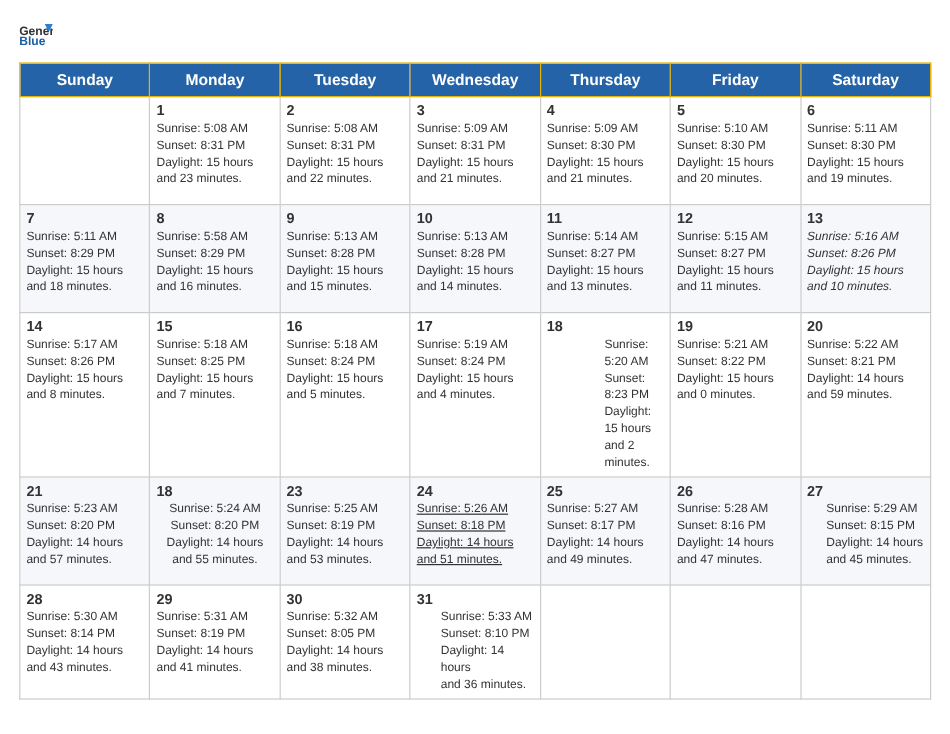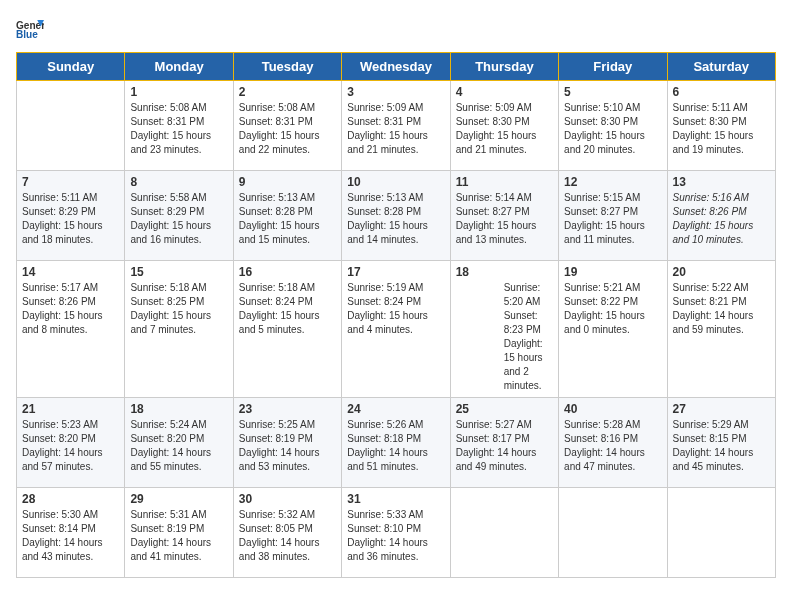--- a/index.html
+++ b/index.html
@@ -265,56 +265,56 @@
       <tr>
         <td>
           <span class="day-num">21</span>
           <div class="day-info" style="white-space: pre-line;">Sunrise: 5:23 AM
 Sunset: 8:20 PM
 Daylight: 14 hours
 and 57 minutes.</div>
         </td>
         <td>
           <span class="day-num">18</span>
-          <div class="day-info" style="white-space: pre-line;">Sunrise: 5:24 AM
+          <div class="day-info" style="white-space: pre-line; text-align: center;">Sunrise: 5:24 AM
 Sunset: 8:20 PM
 Daylight: 14 hours
 and 55 minutes.</div>
         </td>
         <td>
           <span class="day-num">23</span>
           <div class="day-info" style="white-space: pre-line;">Sunrise: 5:25 AM
 Sunset: 8:19 PM
 Daylight: 14 hours
 and 53 minutes.</div>
         </td>
         <td>
           <span class="day-num">24</span>
-          <div class="day-info" style="white-space: pre-line;">Sunrise: 5:26 AM
+          <div class="day-info" style="white-space: pre-line; text-decoration: underline;">Sunrise: 5:26 AM
 Sunset: 8:18 PM
 Daylight: 14 hours
 and 51 minutes.</div>
         </td>
         <td>
           <span class="day-num">25</span>
           <div class="day-info" style="white-space: pre-line;">Sunrise: 5:27 AM
 Sunset: 8:17 PM
 Daylight: 14 hours
 and 49 minutes.</div>
         </td>
         <td>
-          <span class="day-num">40</span>
+          <span class="day-num">26</span>
           <div class="day-info" style="white-space: pre-line;">Sunrise: 5:28 AM
 Sunset: 8:16 PM
 Daylight: 14 hours
 and 47 minutes.</div>
         </td>
         <td>
           <span class="day-num">27</span>
-          <div class="day-info" style="white-space: pre-line;">Sunrise: 5:29 AM
+          <div class="day-info" style="white-space: pre-line; margin-left: 16px;">Sunrise: 5:29 AM
 Sunset: 8:15 PM
 Daylight: 14 hours
 and 45 minutes.</div>
         </td>
       </tr>
       <tr>
         <td>
           <span class="day-num">28</span>
           <div class="day-info" style="white-space: pre-line;">Sunrise: 5:30 AM
 Sunset: 8:14 PM
@@ -330,21 +330,21 @@
         </td>
         <td>
           <span class="day-num">30</span>
           <div class="day-info" style="white-space: pre-line;">Sunrise: 5:32 AM
 Sunset: 8:05 PM
 Daylight: 14 hours
 and 38 minutes.</div>
         </td>
         <td>
           <span class="day-num">31</span>
-          <div class="day-info" style="white-space: pre-line;">Sunrise: 5:33 AM
+          <div class="day-info" style="white-space: pre-line; margin-left: 20px;">Sunrise: 5:33 AM
 Sunset: 8:10 PM
 Daylight: 14 hours
 and 36 minutes.</div>
         </td>
         <td></td>
         <td></td>
         <td></td>
       </tr>
     </tbody>
 </table>

